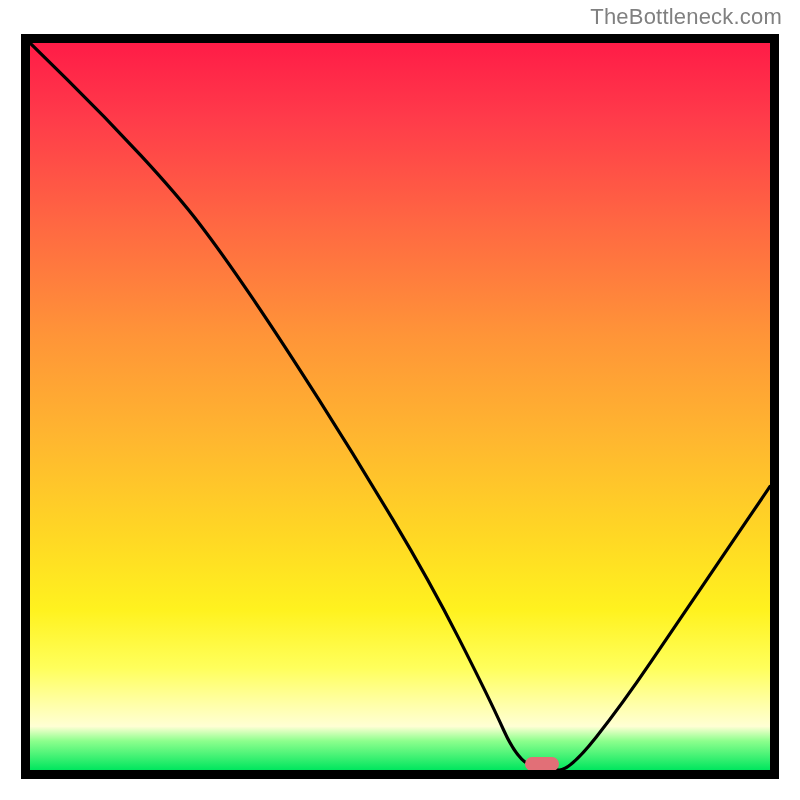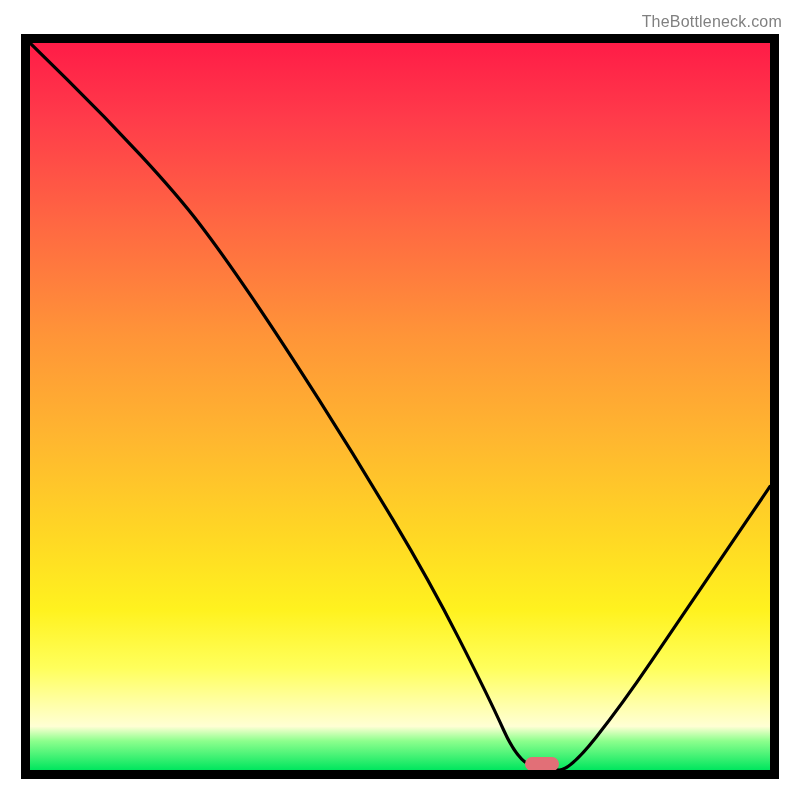--- a/index.html
+++ b/index.html
@@ -11,23 +11,23 @@
     font-family: Arial, Helvetica, sans-serif;
     overflow: hidden;
   }
   .wrap {
     position: relative;
     width: 800px;
     height: 800px;
   }
   .watermark {
     position: absolute;
-    top: 13px;
+    top: 4px;
     right: 18px;
-    font-size: 16px;
+    font-size: 22px;
     color: #808080;
     font-weight: 500;
     letter-spacing: 0.2px;
     z-index: 5;
   }
   .plot-frame {
     position: absolute;
     left: 21px;
     top: 34px;
     width: 758px;

